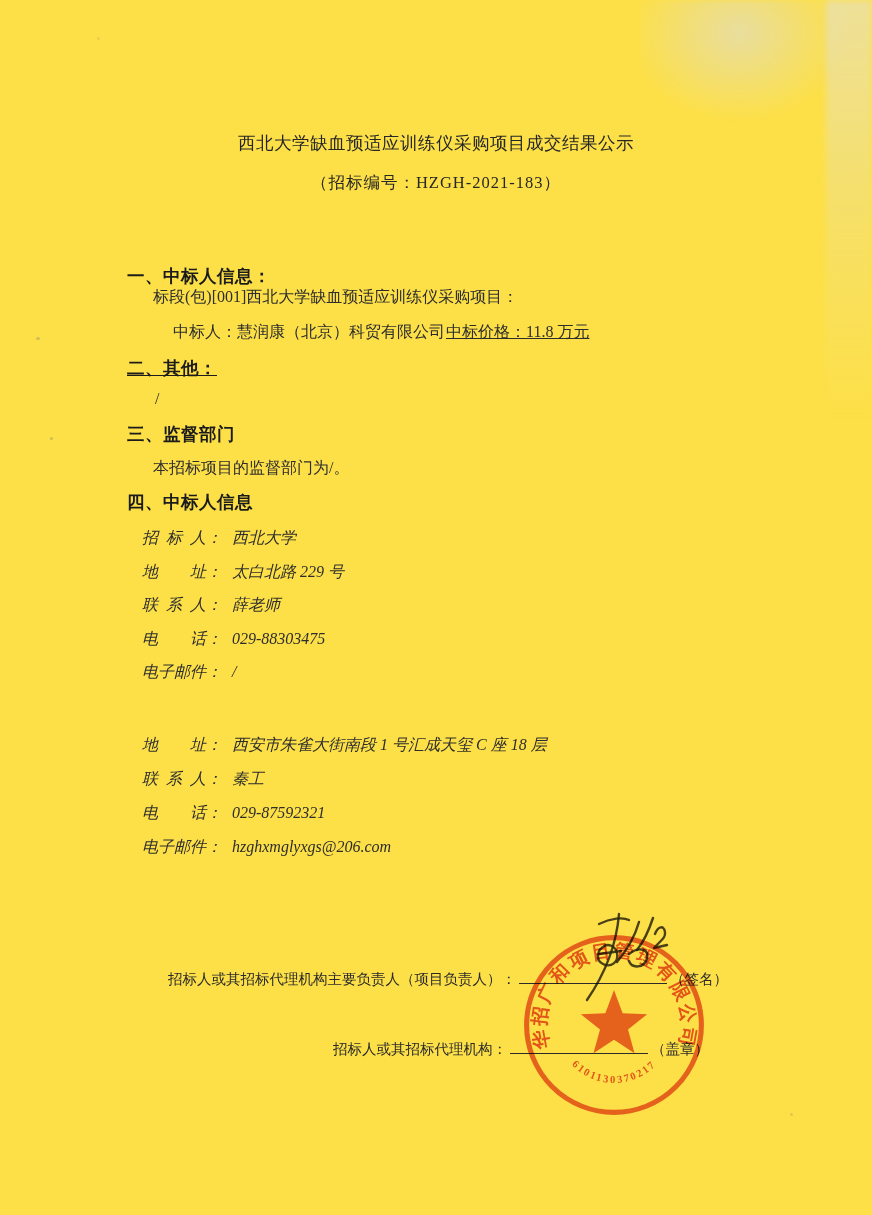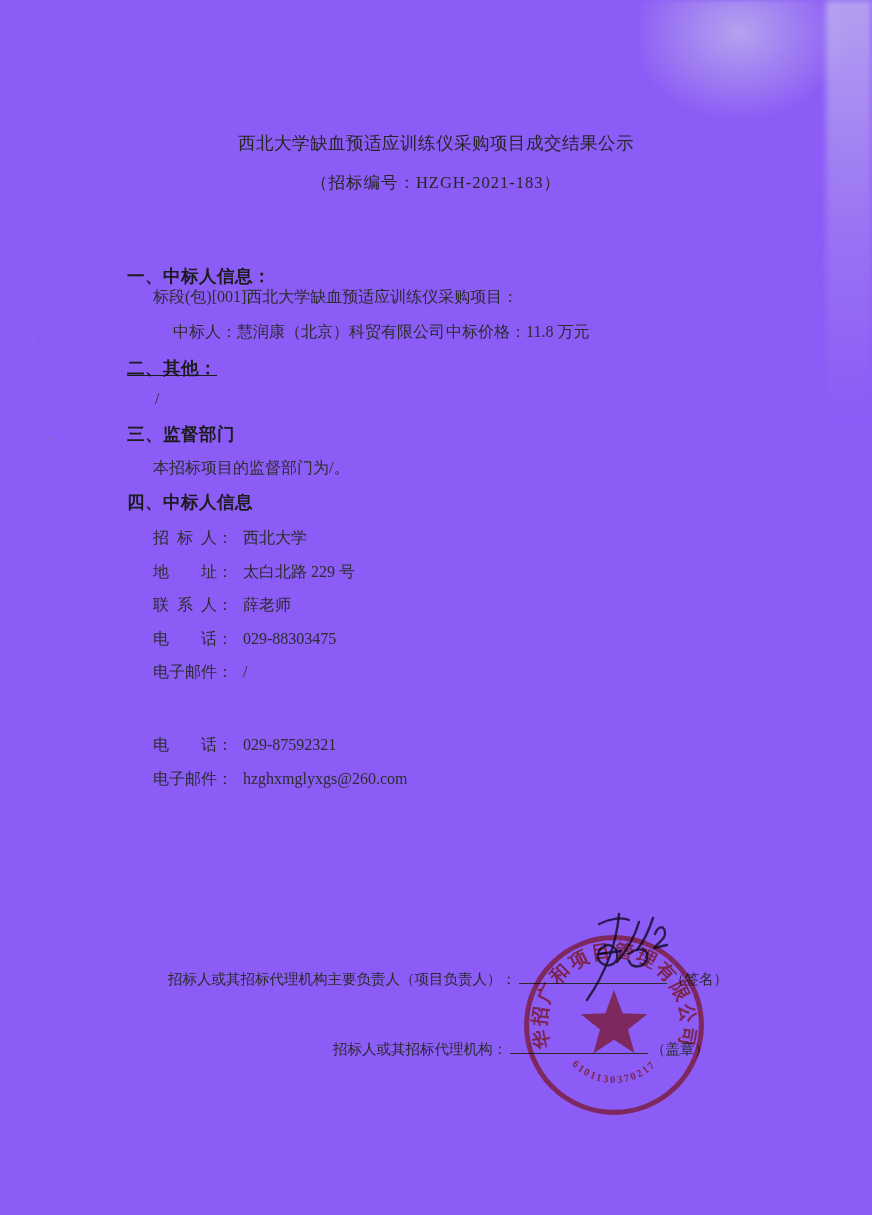--- a/index.html
+++ b/index.html
@@ -1,25 +1,25 @@
 <!DOCTYPE html>
 <html style="--seal: #e25142;"><head>
 <meta charset="utf-8">
 <style>
   html,body{margin:0;padding:0;background:#ffffff;}
   .page{
-    position:relative;width:872px;height:1215px;background:#8b5cf6;overflow:hidden;
+    position:relative;width:872px;height:1215px;background:#fde047;overflow:hidden;
     font-family:"Liberation Serif","DejaVu Serif",serif;color:#2d2d2d;
   }
   .abs{position:absolute;}
   .title{left:0;top:131px;width:872px;text-align:center;font-size:17.5px;letter-spacing:.5px;color:#262626;}
   .subtitle{left:0;top:172px;width:872px;text-align:center;font-size:16.5px;letter-spacing:1px;color:#262626;}
   .heading{left:127px;font-weight:bold;font-size:17.5px;color:#1b1b1b;letter-spacing:.5px;font-family:"Liberation Serif","DejaVu Serif",serif;}
   .body-line{font-size:16px;white-space:nowrap;}
-  .rows{left:153px;}
+  .rows{left:142px;font-style:italic;}
   .rows .row{font-size:16px;white-space:nowrap;}
   .rows-tenderer .row{line-height:33.5px;}
   .rows-agency .row{line-height:34px;}
   .lbl{display:inline-block;width:64px;text-align:justify;text-align-last:justify;}
   .lbl-wide{display:inline-block;width:96px;}
   .val{margin-left:10px;}
   .sign-line{font-size:14.5px;white-space:nowrap;color:#2a2a2a;}
   .uline{display:inline-block;border-bottom:1.5px solid #2b2b2b;height:.9em;vertical-align:baseline;}
   .u1{width:148px;margin:0 3px;}
   .u2{width:138px;margin:0 3px;}
@@ -49,41 +49,43 @@
   <div class="abs speck" style="left:50px;top:437px;width:3px;height:3px;"></div>
   <div class="abs speck" style="left:790px;top:1113px;width:3px;height:3px;opacity:.7;"></div>
   <div class="abs speck" style="left:97px;top:37px;width:3px;height:3px;opacity:.5;"></div>
 
   <div class="abs title">西北大学缺血预适应训练仪采购项目成交结果公示</div>
   <div class="abs subtitle">（招标编号：HZGH-2021-183）</div>
 
   <div class="abs heading" style="top:264px;">一、中标人信息：</div>
   <div class="abs body-line" style="left:153px;top:287px;">标段(包)[001]西北大学缺血预适应训练仪采购项目：</div>
   <div class="abs body-line" style="left:173px;top:322px;">中标人：慧润康（北京）科贸有限公司</div>
-  <div class="abs body-line" style="left:446px;top:322px;">中标价格：11.8 万元</div>
+  <div class="abs body-line" style="left:446px;top:322px;text-decoration:underline;">中标价格：11.8 万元</div>
 
   <div class="abs heading" style="top:356px;text-decoration:underline;">二、其他：</div>
   <div class="abs body-line" style="left:155px;top:390px;">/</div>
 
   <div class="abs heading" style="top:422px;">三、监督部门</div>
   <div class="abs body-line" style="left:153px;top:458px;">本招标项目的监督部门为/。</div>
 
   <div class="abs heading" style="top:490px;">四、中标人信息</div>
 
   <div class="abs rows rows-tenderer" style="top:521px;">
     <div class="row"><span class="lbl">招标人</span><span>：</span><span class="val">西北大学</span></div>
     <div class="row"><span class="lbl">地址</span><span>：</span><span class="val">太白北路 229 号</span></div>
     <div class="row"><span class="lbl">联系人</span><span>：</span><span class="val">薛老师</span></div>
     <div class="row"><span class="lbl">电话</span><span>：</span><span class="val">029-88303475</span></div>
     <div class="row"><span class="lbl">电子邮件</span><span>：</span><span class="val">/</span></div>
   </div>
 
   <div class="abs rows rows-agency" style="top:728px;">
+    <div class="row"><span class="lbl">地址</span><span>：</span><span class="val">西安市朱雀大街南段 1 号汇成天玺 C 座 18 层</span></div>
+    <div class="row"><span class="lbl">联系人</span><span>：</span><span class="val">秦工</span></div>
     <div class="row"><span class="lbl">电话</span><span>：</span><span class="val">029-87592321</span></div>
-    <div class="row"><span class="lbl">电子邮件</span><span>：</span><span class="val">hzghxmglyxgs@260.com</span></div>
+    <div class="row"><span class="lbl">电子邮件</span><span>：</span><span class="val">hzghxmglyxgs@206.com</span></div>
   </div>
 
   <div class="abs sign-line" style="left:168px;top:970px;">
     <span>招标人或其招标代理机构主要负责人（项目负责人）：</span><span class="uline u1"></span><span>（签名）</span>
   </div>
   <div class="abs sign-line" style="left:333px;top:1040px;">
     <span>招标人或其招标代理机构：</span><span class="uline u2"></span><span>（盖章）</span>
   </div>
 
   <svg class="abs seal-svg" style="left:522px;top:933px;" width="184" height="184" viewBox="0 0 200 200" aria-hidden="true">

